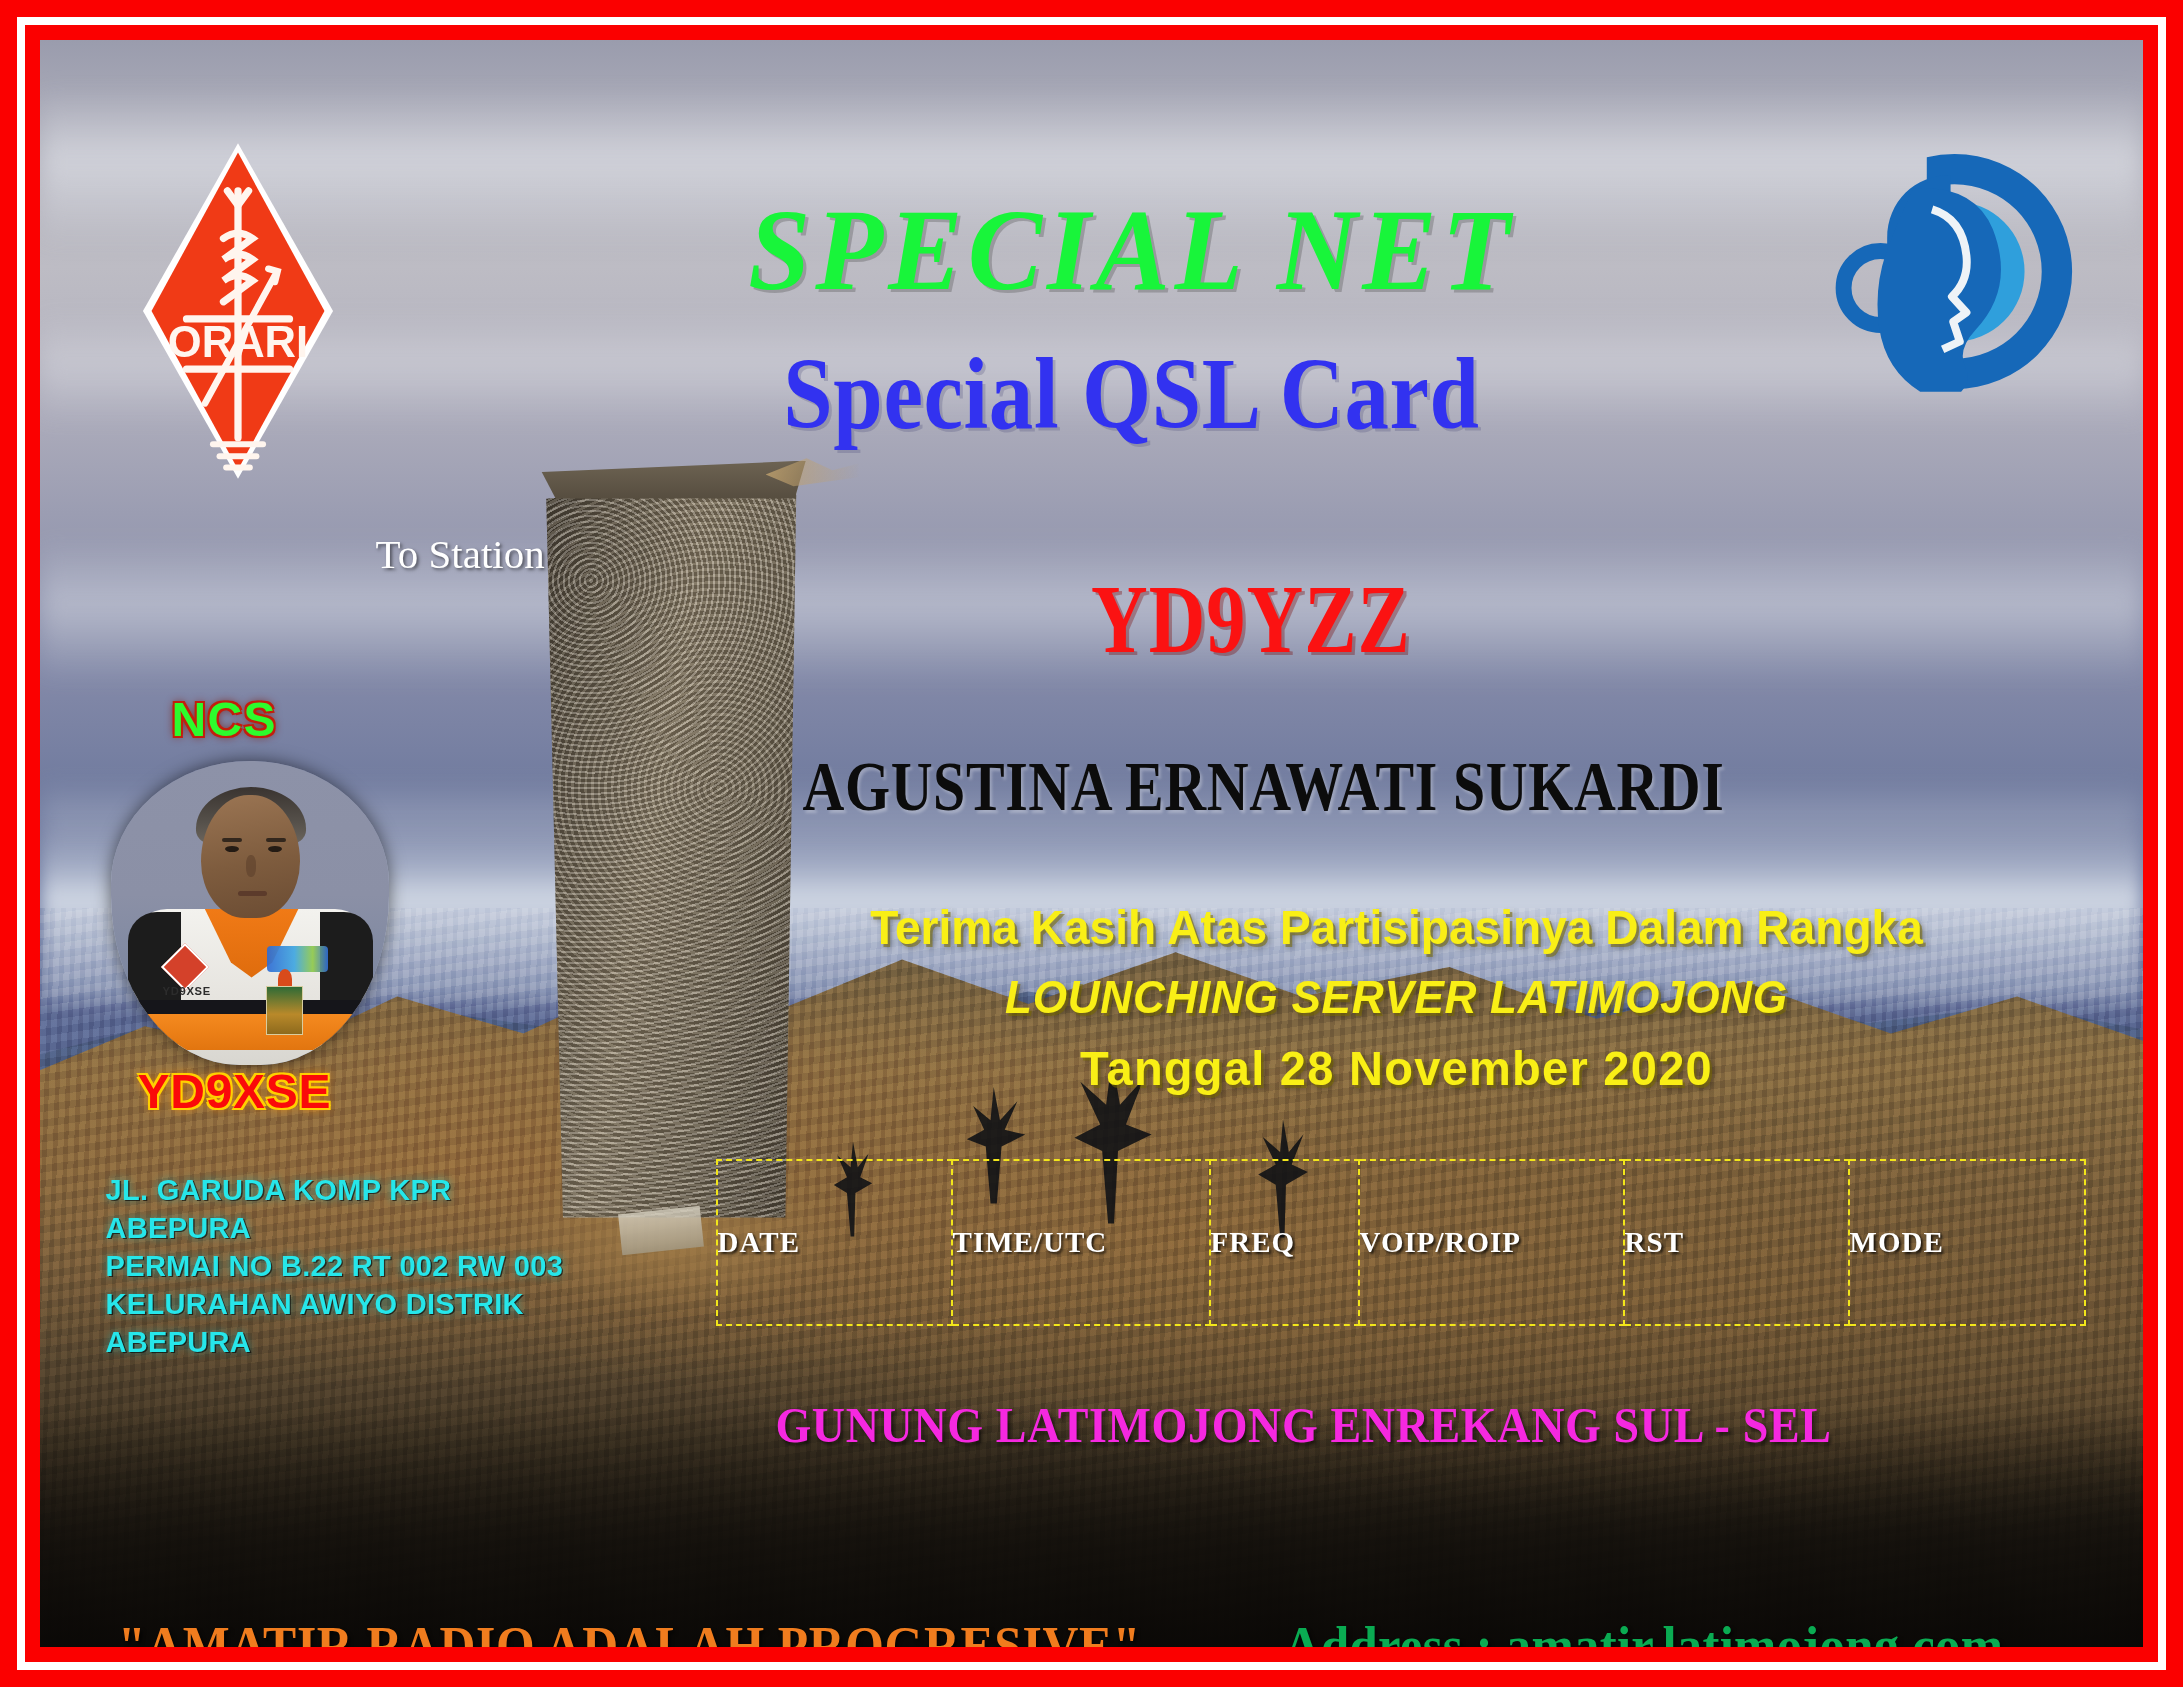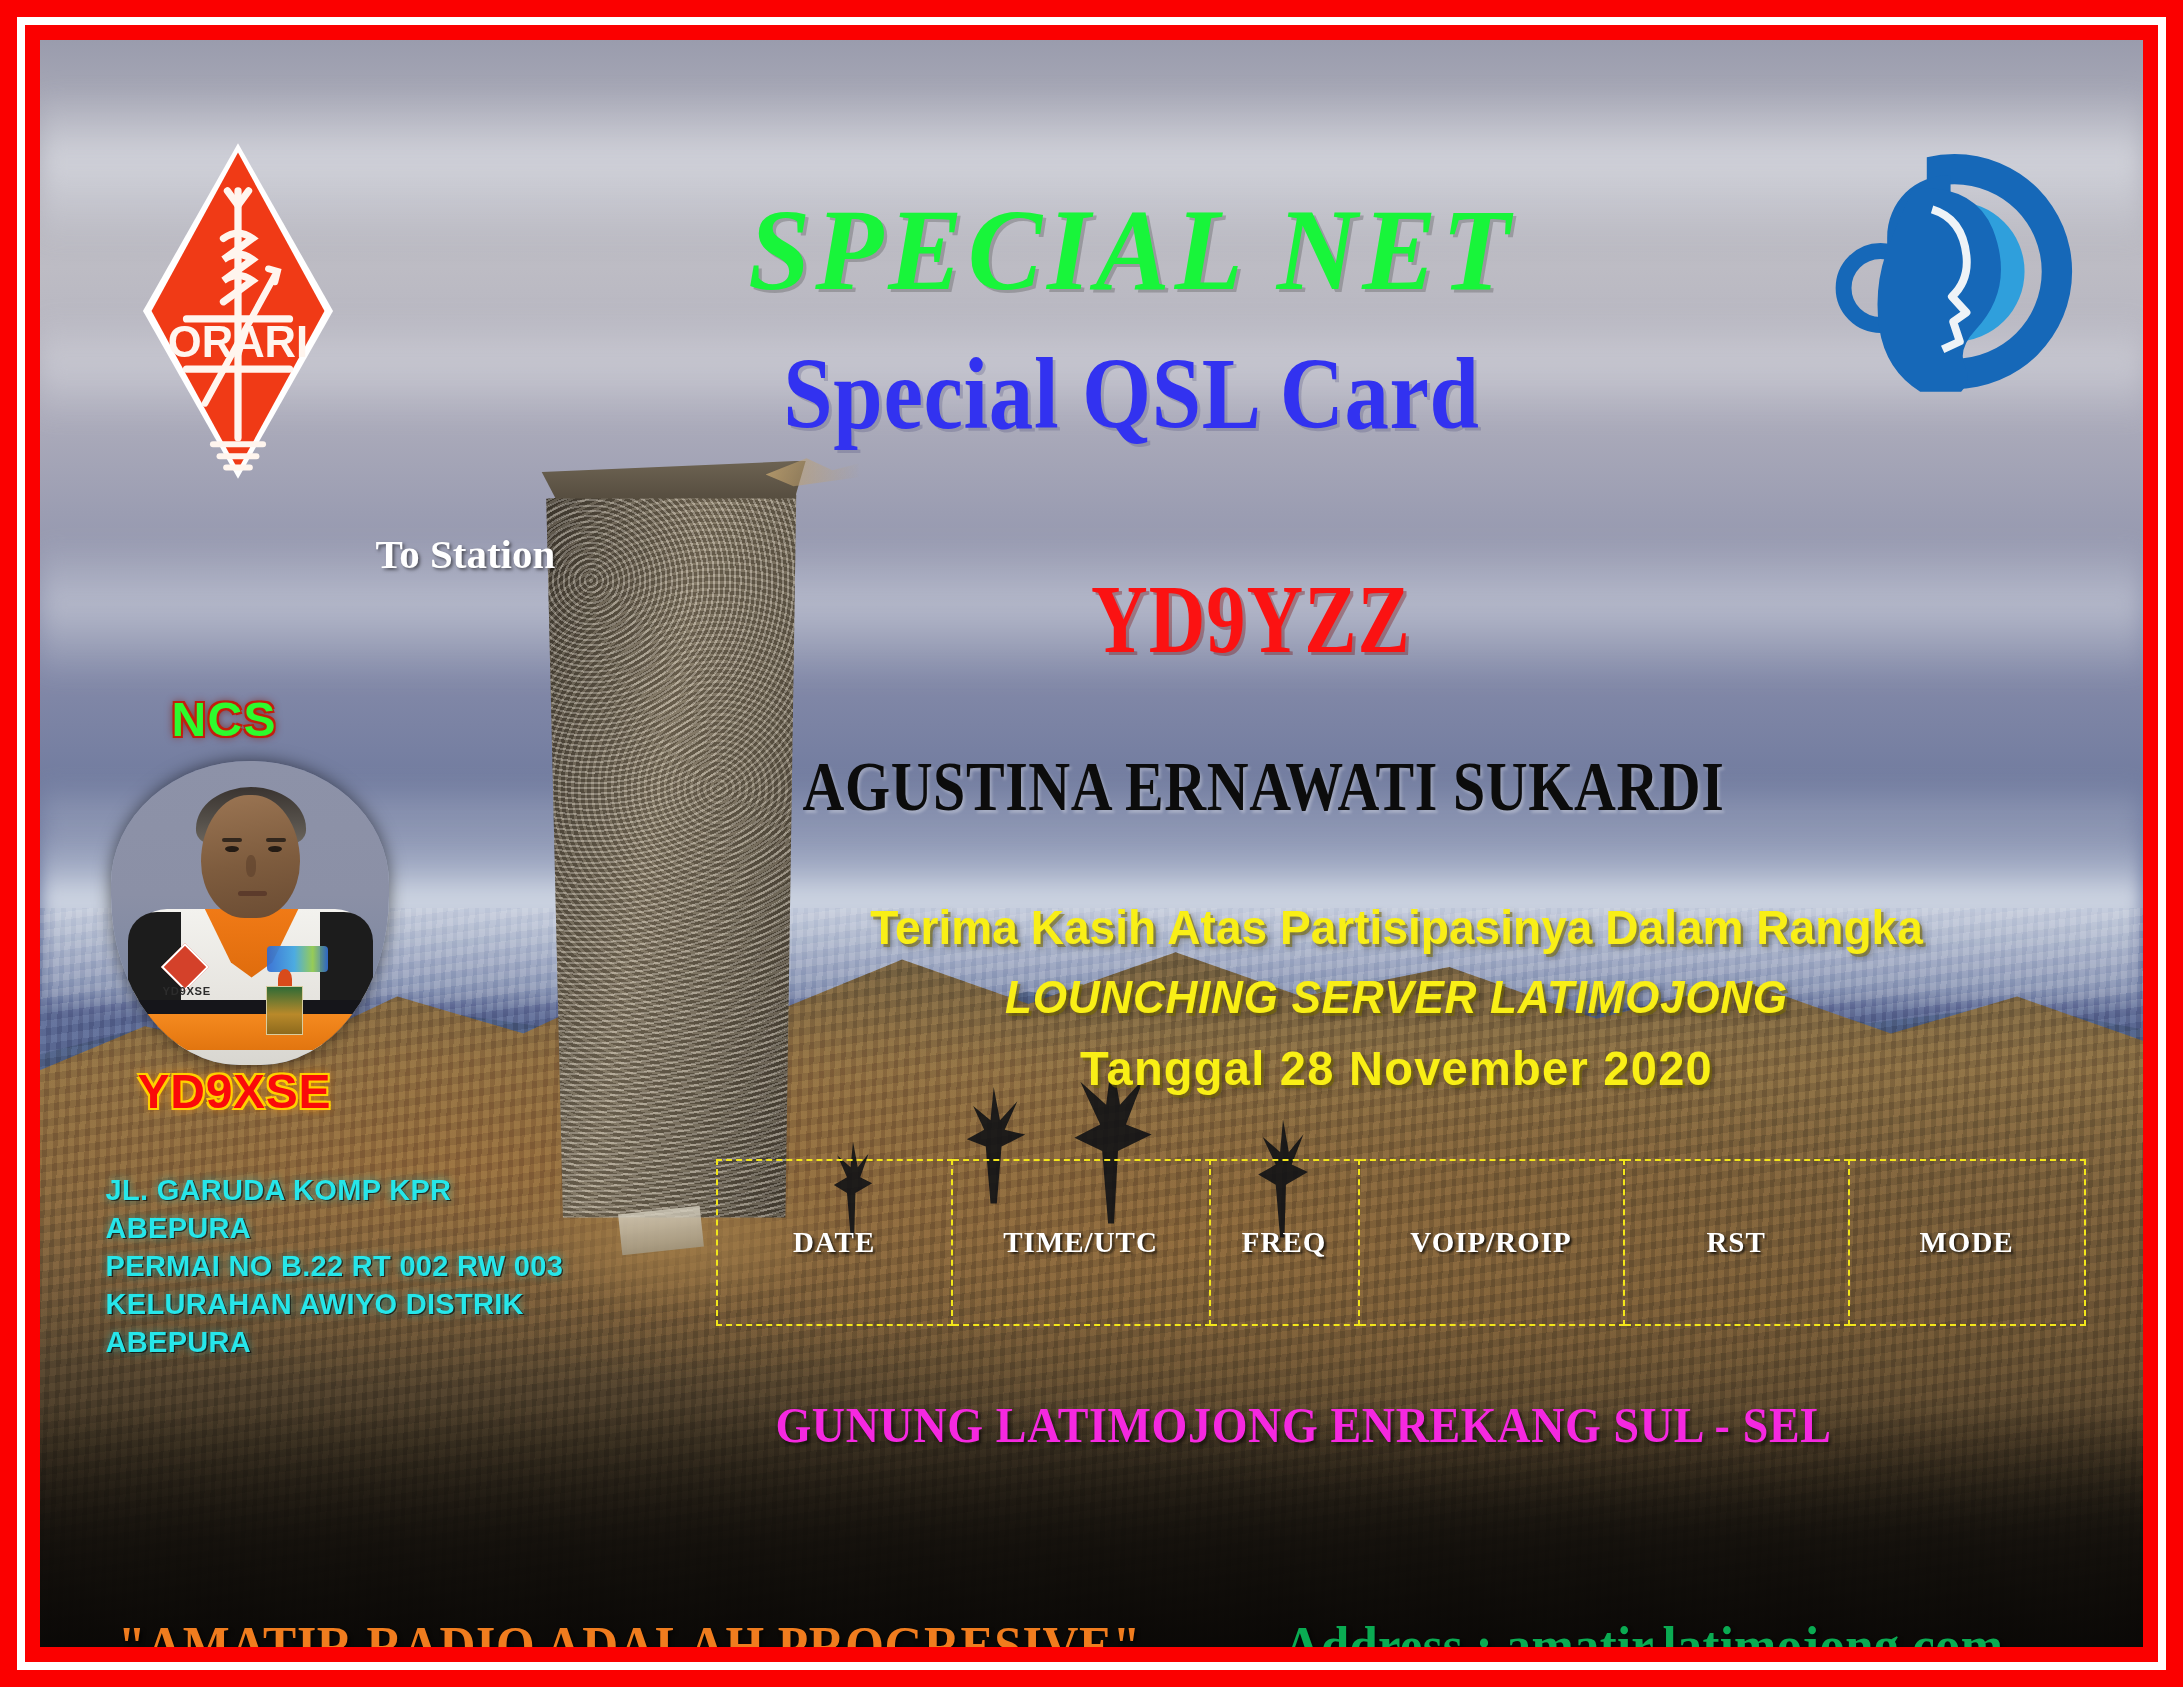--- a/index.html
+++ b/index.html
@@ -249,21 +249,21 @@
   }
   .t-qsl{
     position:absolute; left:0; top:296px; width:2183px; text-align:center;
     font-family:"Liberation Serif", serif; font-weight:bold;
     font-size:101px; color:#3232f0; letter-spacing:0.7px;
     transform:scaleX(.88);
     text-shadow:3.3px 3.3px 0 rgba(70,70,120,.25);
   }
   .t-tostation{
     position:absolute; left:336px; top:490px;
-    font-family:"Liberation Serif", serif; font-weight:bold;
+    font-family:"Liberation Serif", serif; font-weight:normal;
     font-size:41px; color:#ffffff;
     text-shadow:2px 2px 3.3px rgba(0,0,0,.5);
   }
   .t-callsign{
     position:absolute; left:715px; top:523px; width:992px; text-align:center;
     font-family:"Liberation Serif", serif; font-weight:bold;
     font-size:98px; color:#fb1212; letter-spacing:1.3px;
     transform:scaleX(.80);
     text-shadow:4px 3.3px 0 rgba(120,10,10,.35);
   }
@@ -296,21 +296,21 @@
   .addr div{ white-space:nowrap; }
 
   
   .qtable{
     position:absolute; left:676px; top:1119px; width:1367px; height:167px;
     border-collapse:collapse;
     table-layout:fixed;
   }
   .qtable td{
     border:2.6px dashed #f2e61a;
-    text-align:center; vertical-align:middle;
+    vertical-align:middle;
     color:#ffffff;
     font-family:"Liberation Serif", serif; font-weight:bold;
     text-shadow:2px 2px 2.6px rgba(0,0,0,.75);
     padding:0;
   }
   .qtable tr.head td{ height:62px; font-size:29px; letter-spacing:1px; }
   .qtable tr.body td{ height:105px; font-size:28px; letter-spacing:0.3px; line-height:38px; }
   .c1{ width:235px; } .c2{ width:258px; } .c3{ width:149px; }
   .c4{ width:265px; } .c5{ width:225px; } .c6{ width:236px; }
 

